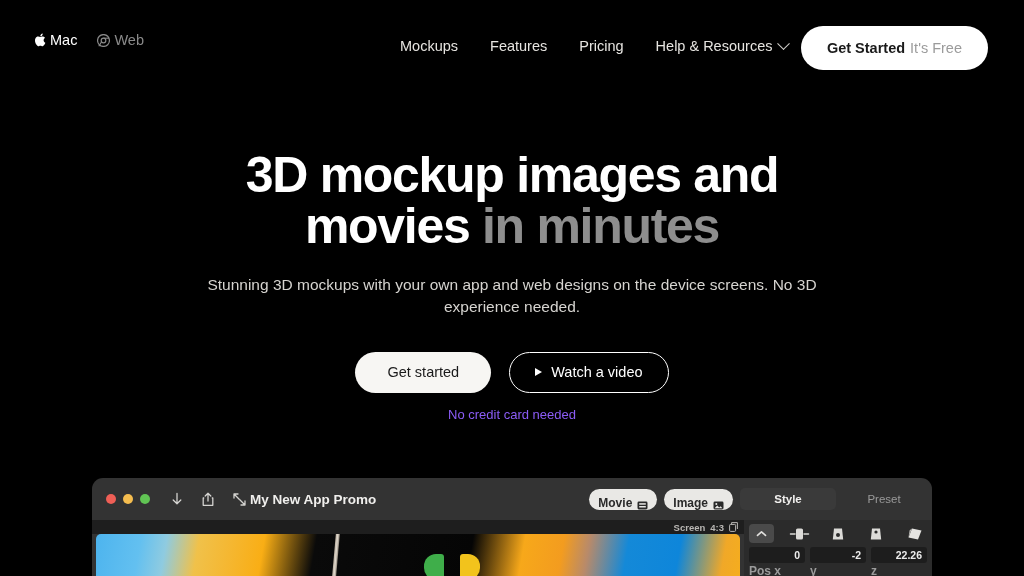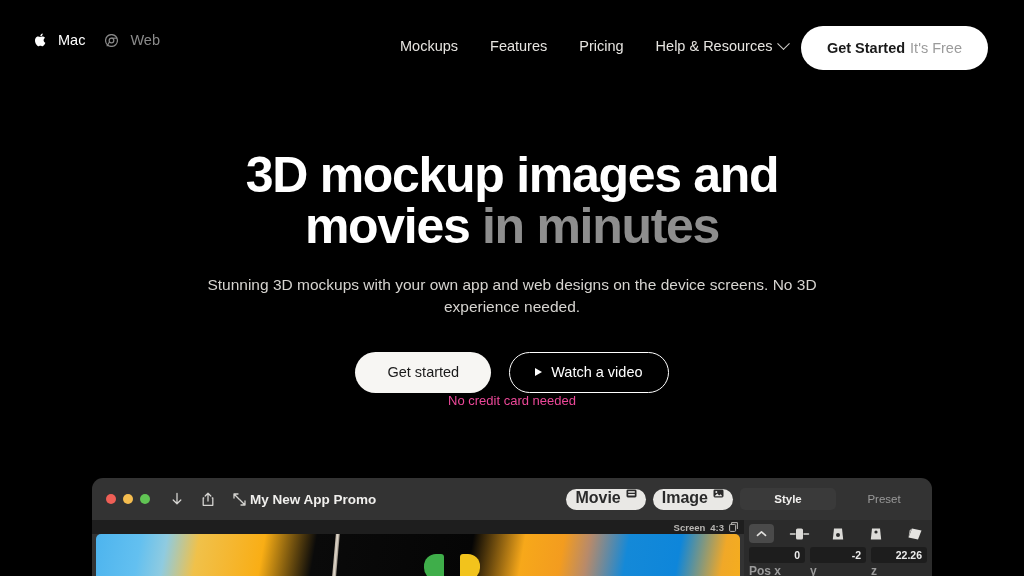--- a/index.html
+++ b/index.html
@@ -21,21 +21,21 @@
   .logo-text {
     color: #fff; font-size: 27px; font-weight: 700; letter-spacing: -0.6px;
     line-height: 1;
   }
   .logo-mark {
     width: 28px; height: 28px; border-radius: 50%; background: #fff;
     margin-left: 1px; position: relative; display: inline-block;
   }
   .logo-mark svg { position: absolute; left: 0; top: 0; }
 
-  .badge { display: flex; align-items: center; gap: 12px; font-size: 14.5px; }
+  .badge { display: flex; align-items: center; gap: 4px; font-size: 14.5px; }
   .badge.mac { color: #ffffff; margin-left: 8px; }
   .badge.web { color: #8a8a8a; margin-left: 10px; }
   .badge svg { display: block; }
 
   .nav { position: absolute; left: 400px; top: 38px; display: flex; align-items: center; gap: 32px; }
   .nav a {
     color: #e6e4e0; font-size: 14.5px; text-decoration: none; white-space: nowrap;
     display: flex; align-items: center; gap: 7px;
   }
   .chev { display: inline-block; width: 9px; height: 9px;
@@ -67,21 +67,21 @@
   .btn {
     height: 41px; border-radius: 21px; font-size: 14.5px; font-family: inherit;
     display: flex; align-items: center; justify-content: center; gap: 9px; cursor: pointer;
   }
   .btn-primary { background: #f7f6f3; color: #1a1a1a; border: none; padding: 0 32px; }
   .btn-ghost { background: transparent; color: #ffffff; border: 1px solid #ffffff; padding: 0 25px; }
   .play-tri {
     width: 0; height: 0; border-left: 7px solid #ffffff;
     border-top: 4.5px solid transparent; border-bottom: 4.5px solid transparent;
   }
-  .nocard { font-size: 13px; color: #ec4899; }
+  .nocard { margin-top: 14px; font-size: 13px; color: #8b5cf6; }
 
   
   .app-window {
     position: absolute; left: 92px; top: 478px; width: 840px; height: 98px;
     background: #333333; border-radius: 11px 11px 0 0; overflow: hidden;
   }
   .titlebar {
     position: relative; height: 42px; width: 100%;
     display: flex; align-items: center; padding-left: 14px;
   }
@@ -89,22 +89,22 @@
   .light { width: 10px; height: 10px; border-radius: 50%; }
   .l-red { background: #ef5f56; } .l-yellow { background: #f5bd4f; } .l-green { background: #61c454; }
 
   .tb-icons { display: flex; align-items: center; gap: 17px; margin-left: 20px; }
   .tb-icons svg { display: block; }
   .doc-title { margin-left: 3px; color: #f0efed; font-size: 13.5px; font-weight: 600; }
 
   .tb-right { position: absolute; right: 0; top: 0; height: 42px; display: flex; align-items: center; }
   .pill {
     height: 21px; border-radius: 11px; background: #e9e8e5; color: #2a2a2a;
-    font-size: 16px; font-weight: 600; padding: 0 9px; margin-right: 7px;
-    display: flex; align-items: flex-start; gap: 5px; cursor: pointer;
+    font-size: 12px; font-weight: 600; padding: 0 9px; margin-right: 7px;
+    display: flex; align-items: flex-end; gap: 5px; cursor: pointer;
   }
   .pill svg { display: block; }
   .seg {
     display: flex; height: 22px; width: 192px; margin-right: 0; overflow: hidden;
   }
   .seg-item {
     flex: 1; display: flex; align-items: center; justify-content: center;
     font-size: 11.5px; cursor: pointer;
   }
   .seg-item.active { background: #3a3a3a; color: #f2f1ef; font-weight: 600; border-radius: 5px; }

